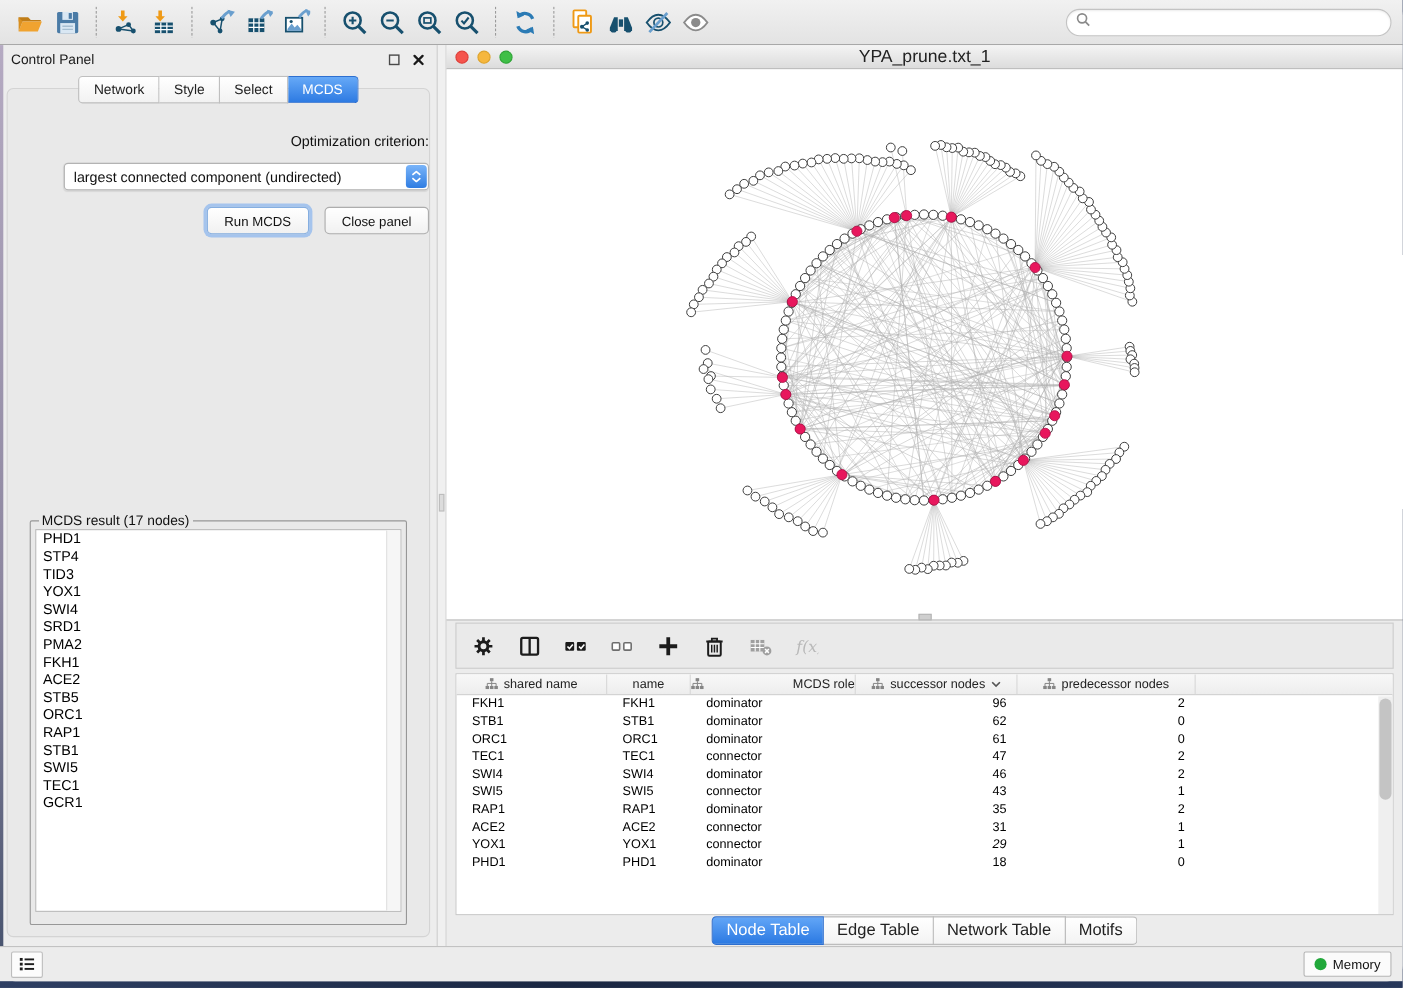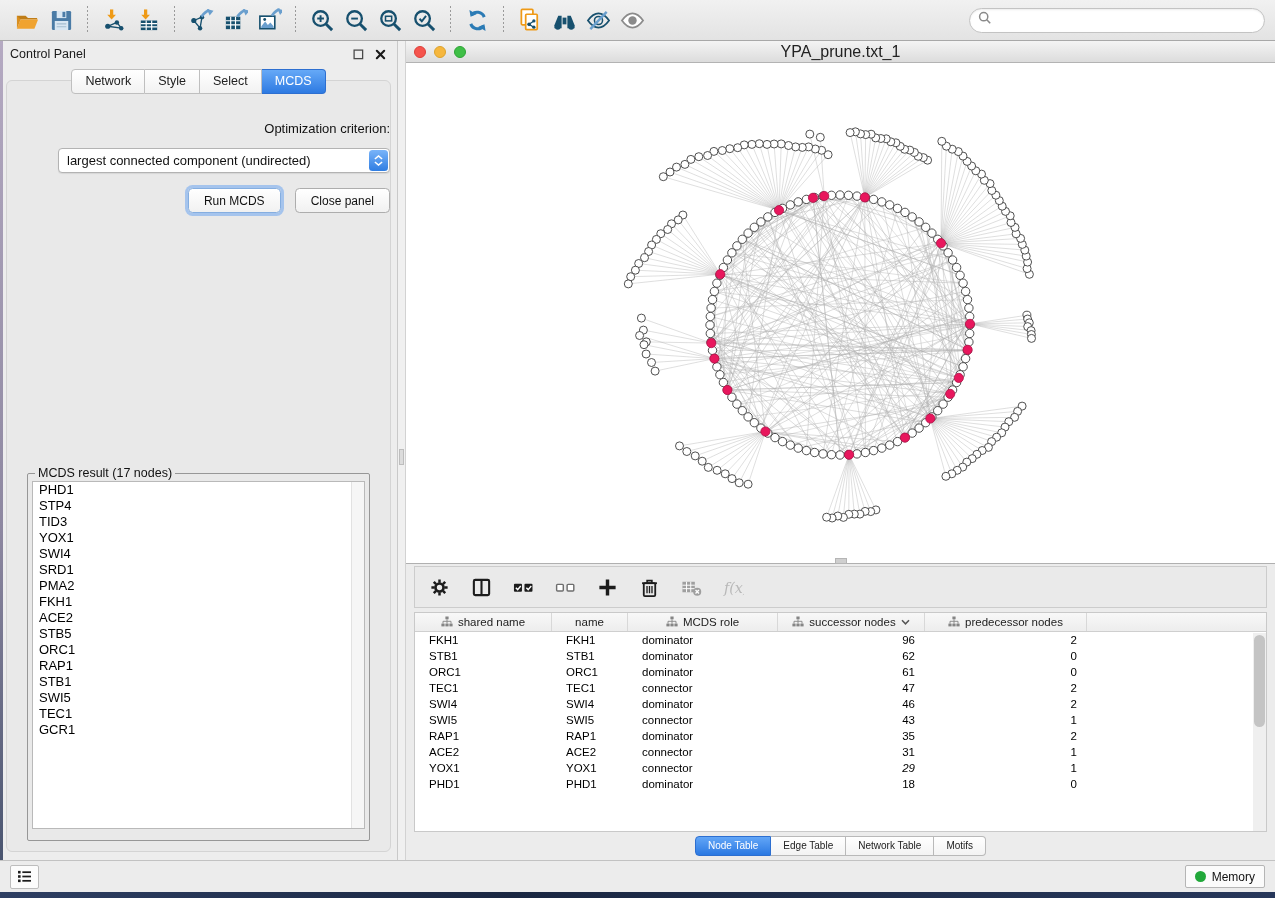--- a/index.html
+++ b/index.html
@@ -103,21 +103,21 @@
     border-bottom:1px solid #cfcfcf; }
   .th { display:flex; align-items:center; justify-content:center; gap:5px; font-size:11.5px;
     color:#222; border-right:1px solid #d8d8d8; overflow:hidden; }
   .tbl-row { display:flex; height:16px; }
   .td { font-size:11.5px; color:#000; display:flex; align-items:center; overflow:hidden; }
   .td.num { justify-content:flex-end; }
   .tbl-scroll { position:absolute; right:1px; top:22px; width:11px; height:92px;
     background:#c4c4c4; border-radius:6px; }
   .tbl-lane { position:absolute; right:0; top:20px; bottom:0; width:13px; background:#efefef; }
   .tp-tabs { height:28px; display:flex; justify-content:center; align-items:center; }
-  .tp-tab { font-size:10px; padding:3px 12px 4px; background:linear-gradient(#ffffff,#f3f3f3);
+  .tp-tab { font-size:15px; padding:3px 12px 4px; background:linear-gradient(#ffffff,#f3f3f3);
     border:1px solid #b9b9b9; border-left-width:0; color:#222; cursor:default;text-align:right; }
   .tp-tab:first-child { border-left-width:1px; border-radius:4px 0 0 4px; }
   .tp-tab:last-child { border-radius:0 4px 4px 0; }
   .tp-tab.active { background:linear-gradient(#62a6f7,#2b79e2); color:#fff; border-color:#2d6fd0; }
 
   
   .status-bar { height:32px; flex:0 0 32px; background:#ececec; border-top:1px solid #c2c2c2;
     display:flex; align-items:center; padding:0 10px; }
   .sb-btn { width:29px; height:24px; background:#fcfcfc; border:1px solid #bdbdbd;
     border-radius:2px; display:flex; align-items:center; justify-content:center; }
@@ -1081,21 +1081,21 @@
                     <rect x="4.4" y="7.6" width="3.2" height="2.8"></rect>
                     <rect x="8.4" y="7.6" width="3.2" height="2.8"></rect>
                   </g>
                   <path d="M6 3.3v2M2 7.6V5.3h8v2.3M6 5.3v2.3" fill="none" stroke="#858585" stroke-width="0.9"></path>
                 </svg>
                 <span>shared name</span>
               </div>
               <div class="th" style="width: 76px; flex: 0 0 76px;">
                 <span>name</span>
               </div>
-              <div class="th" style="width: 150px; flex: 0 0 150px;">
+              <div class="th" style="width: 150px; flex: 0 0 150px; justify-content: space-between;">
                 <svg viewBox="0 0 12 12" width="12" height="12">
                   <g fill="#858585">
                     <rect x="4.4" y="0.5" width="3.2" height="2.8"></rect>
                     <rect x="0.4" y="7.6" width="3.2" height="2.8"></rect>
                     <rect x="4.4" y="7.6" width="3.2" height="2.8"></rect>
                     <rect x="8.4" y="7.6" width="3.2" height="2.8"></rect>
                   </g>
                   <path d="M6 3.3v2M2 7.6V5.3h8v2.3M6 5.3v2.3" fill="none" stroke="#858585" stroke-width="0.9"></path>
                 </svg>
                 <span>MCDS role</span>

